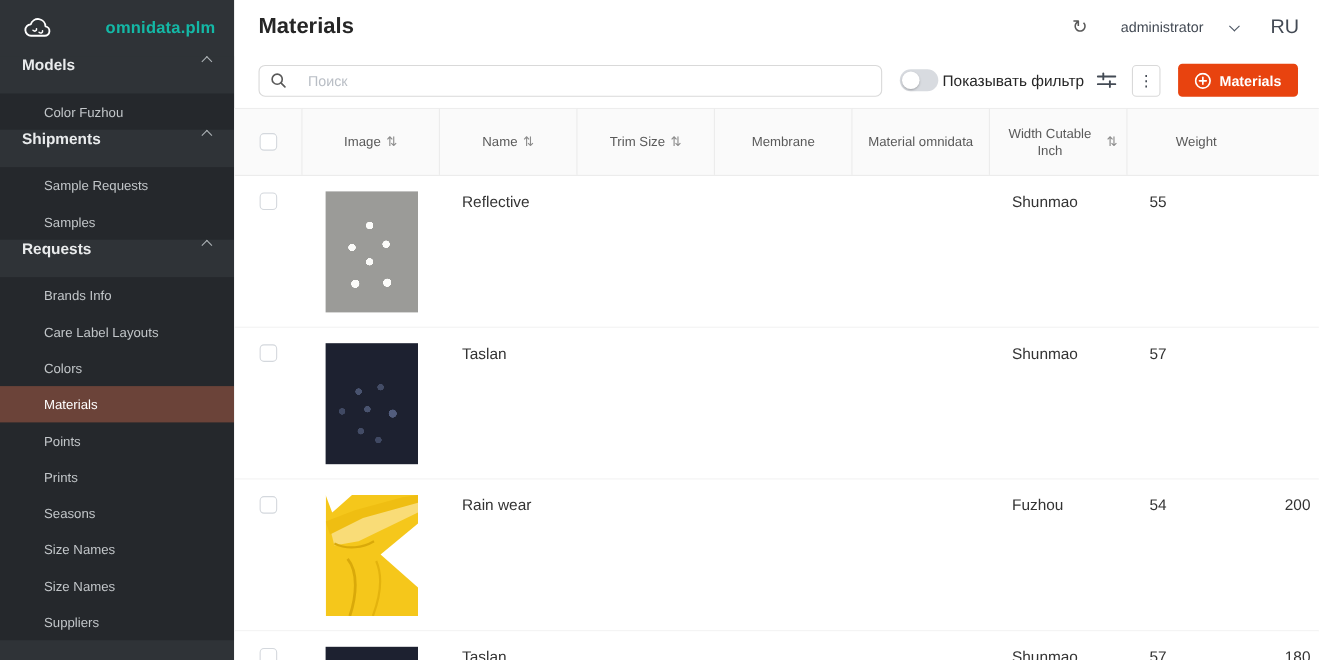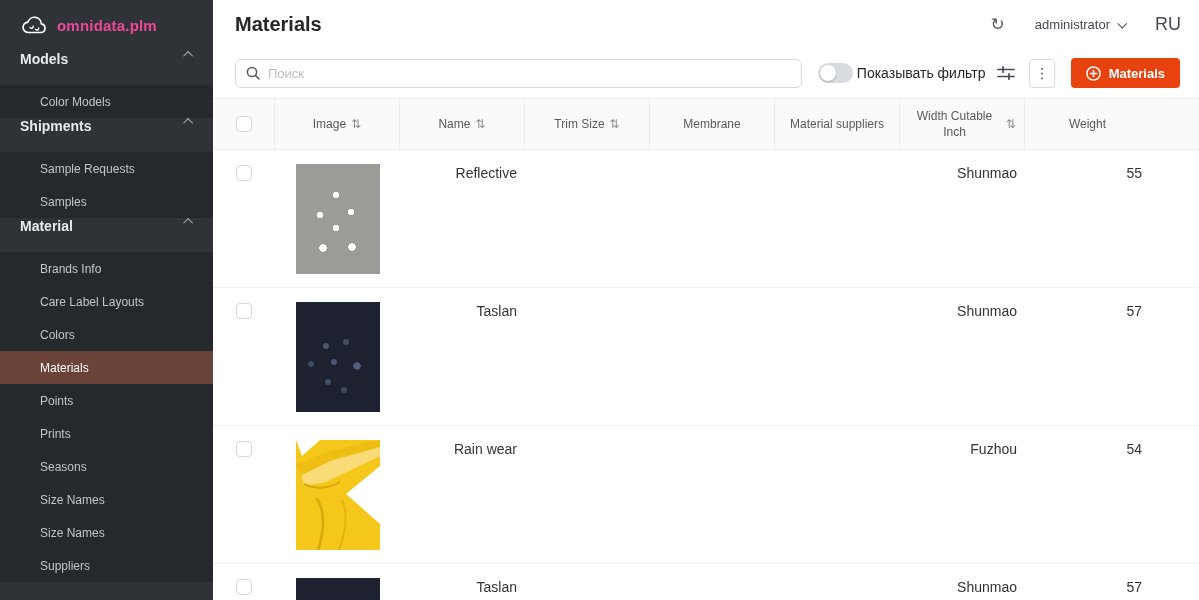--- a/index.html
+++ b/index.html
@@ -2,71 +2,71 @@
 <html><head>
 <meta charset="utf-8">
 <style>
   * { margin:0; padding:0; box-sizing:border-box; }
   html,body { width:1199px; height:600px; overflow:hidden; }
   body { font-family:"Liberation Sans", sans-serif; display:flex; background:#fff; }
 
   
   .sidebar { width:213px; flex-shrink:0; background:#2F3337; color:#fff; overflow:hidden; }
   .logo-row { height:51px; display:flex; align-items:center; padding-left:21px; gap:9px; }
-  .logo-text { font-weight:bold; font-size:15px; letter-spacing:.2px; color:#ec4899; }
+  .logo-text { font-weight:bold; font-size:15px; letter-spacing:.2px; color:#14b8a6;margin-left:39px; }
   .section-header { height:34px; display:flex; align-items:flex-start; justify-content:space-between;
     padding:0 20px; font-weight:bold; font-size:14px; color:#E9EBEC; cursor:pointer; background:#2F3337; }
   .chev-up, .chev-down { width:7px; height:7px; border-left:1.6px solid #AEB3B7; border-top:1.6px solid #AEB3B7; display:inline-block; }
   .chev-up { transform:rotate(45deg) translateY(2px); }
   .chev-down { transform:rotate(225deg) translateY(1px); border-color:#4b5563; }
   .sub-list { background:#25282C; }
   .sub-item { height:33px; display:flex; align-items:center; padding-left:40px;
     font-size:12px; color:#C2C6C9; cursor:pointer; }
   .sub-item.selected { background:#6B4339; color:#FFFFFF; }
 
   
   .main { flex:1; min-width:0; display:flex; flex-direction:column; background:#fff; }
   .page-header { height:48px; flex-shrink:0; display:flex; align-items:center; justify-content:space-between;
     padding:0 18px 0 22px; }
   .page-title { font-size:20px; font-weight:bold; color:#262626; }
   .header-right { display:flex; align-items:center; gap:30px; font-size:13px; color:#434a54; }
   .refresh-icon { font-size:17px; color:#595959; cursor:pointer; line-height:1; }
-  .user-menu { display:flex; align-items:center; gap:8px; cursor:pointer; }
+  .user-menu { display:flex; align-items:center; gap:24px; cursor:pointer; }
   .lang { cursor:pointer; font-size:18px; color:#434a54; }
 
   
   .toolbar { height:50px; flex-shrink:0; display:flex; align-items:center; padding:0 19px 0 22px; }
   .search-box { width:610px; height:29px; border:1px solid #D9D9D9; border-radius:6px;
-    display:flex; align-items:center; padding:0 10px; gap:8px; background:#fff; }
+    display:flex; align-items:center; padding:0 10px; gap:20px; background:#fff; }
   .search-box svg { flex-shrink:0; }
   .search-input { border:none; outline:none; flex:1; font-size:13px; color:#262626; font-family:"Liberation Sans",sans-serif; }
   .search-input::placeholder { color:#B9BEC5; }
   .toggle { width:35px; height:20px; border-radius:10px; background:#D8DBE0; position:relative;
     margin-left:16px; flex-shrink:0; cursor:pointer; }
   .toggle-knob { position:absolute; top:2px; left:2px; width:16px; height:16px; border-radius:50%; background:#fff;
     box-shadow:0 1px 2px rgba(0,0,0,.25); }
   .toggle-label { margin-left:4px; font-size:14px; color:#262626; white-space:nowrap; }
   .sliders-icon { margin-left:12px; cursor:pointer; display:flex; }
   .kebab-btn { margin-left:14px; width:27px; height:29px; border:1px solid #D9D9D9; border-radius:4px;
     display:flex; align-items:center; justify-content:center; color:#434a54; font-size:14px; cursor:pointer; background:#fff; }
   .add-btn { margin-left:16px; height:30px; background:#E8430F; border:none; border-radius:4px; color:#fff;
     display:flex; align-items:center; gap:8px; padding:0 15px; font-size:13px; font-weight:bold;
     font-family:"Liberation Sans",sans-serif; cursor:pointer; }
 
   
   .table-wrap { flex:1; overflow:hidden; }
   .grid-cols { display:grid; grid-template-columns:62px 125px 125px 125px 125px 125px 125px 125px 80px; }
-  .table-header { height:52px; background:#FAFAFA; border-top:1px solid #ECECEC; border-bottom:1px solid #ECECEC; }
+  .table-header { height:62px; background:#FAFAFA; border-top:1px solid #ECECEC; border-bottom:1px solid #ECECEC; }
   .th { display:flex; align-items:center; justify-content:center; text-align:center; gap:5px;
     font-size:12px; color:#595959; border-right:1px solid #ECECEC; padding:0 8px; line-height:1.35; }
   .th:last-child { border-right:none; }
   .sort-icon { color:#8C8C8C; font-size:12px; cursor:pointer; }
   .checkbox { width:16px; height:16px; border:1.5px solid #D4D8DD; border-radius:4px; background:#fff;
     display:inline-block; cursor:pointer; }
-  .row { height:138px; border-bottom:1px solid #F0F0F0; background:#fff;text-align:right; }
+  .row { height:138px; border-bottom:1px solid #F0F0F0; background:#fff; }
   .cell-check { display:flex; justify-content:center; align-items:flex-start; padding-top:15px; }
   .cell-image { display:flex; justify-content:center; align-items:flex-start; padding-top:14px; }
   .cell-text { padding:15px 8px 0 20px; font-size:14px; color:#333; }
   .cell-weight { padding:15px 4px 0 18px; font-size:14px; color:#333; }
   .swatch { width:84px; height:110px; overflow:hidden; }
   .swatch svg { display:block; }
   [data-swatch="gray-droplets"] { background-color:#9B9B98;
     background-image:
       radial-gradient(4.5px 4.5px at 40px 31px, #FCFCFA 72%, rgba(255,255,255,0) 78%),
       radial-gradient(4.5px 4.5px at 24px 51px, #FBFBF9 72%, rgba(255,255,255,0) 78%),
@@ -97,39 +97,39 @@
     </span>
     <span class="logo-text">omnidata.plm</span>
   </div>
 
   <div class="section-header">
     <span>Models</span>
     <span class="chev-up"></span>
   </div>
   <div class="sub-list">
     <div class="sub-item">
-      <span>Color Models</span>
+      <span>Color Fuzhou</span>
     </div>
   </div>
 
   <div class="section-header">
     <span>Shipments</span>
     <span class="chev-up"></span>
   </div>
   <div class="sub-list">
     <div class="sub-item">
       <span>Sample Requests</span>
     </div>
     <div class="sub-item">
       <span>Samples</span>
     </div>
   </div>
 
   <div class="section-header">
-    <span>Material</span>
+    <span>Requests</span>
     <span class="chev-up"></span>
   </div>
   <div class="sub-list">
     <div class="sub-item">
         <span>Brands Info</span>
       </div>
     <div class="sub-item">
         <span>Care Label Layouts</span>
       </div>
     <div class="sub-item">
@@ -225,21 +225,21 @@
           <span class="sort-icon">⇅</span>
         </div>
       <div class="th">
           <span>Trim Size</span>
           <span class="sort-icon">⇅</span>
         </div>
       <div class="th">
           <span>Membrane</span>
         </div>
       <div class="th">
-          <span>Material suppliers</span>
+          <span>Material omnidata</span>
         </div>
       <div class="th">
           <span>Width Cutable Inch</span>
           <span class="sort-icon">⇅</span>
         </div>
       <div class="th">
           <span>Weight</span>
         </div>
     </div>
 

